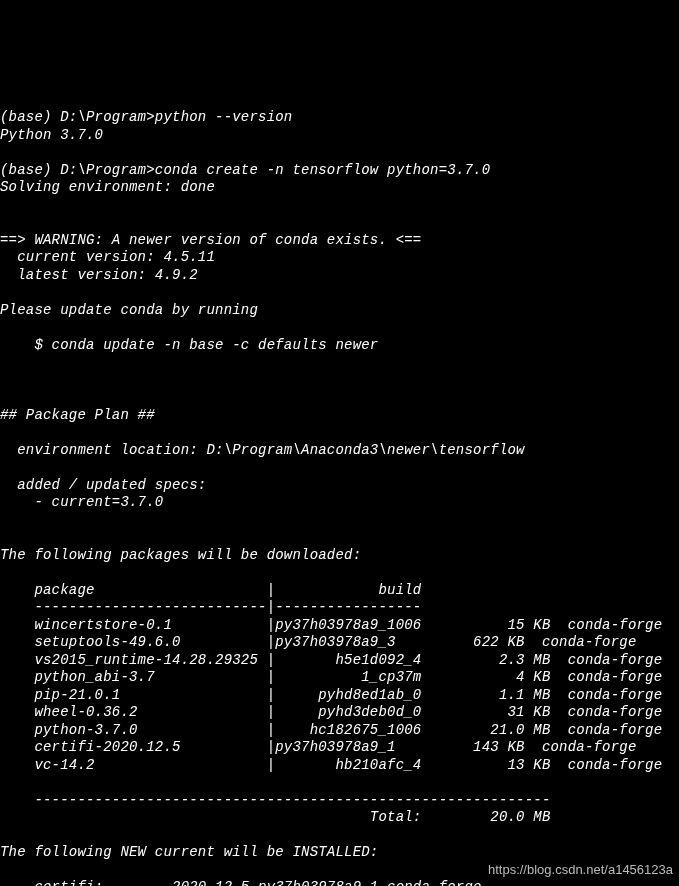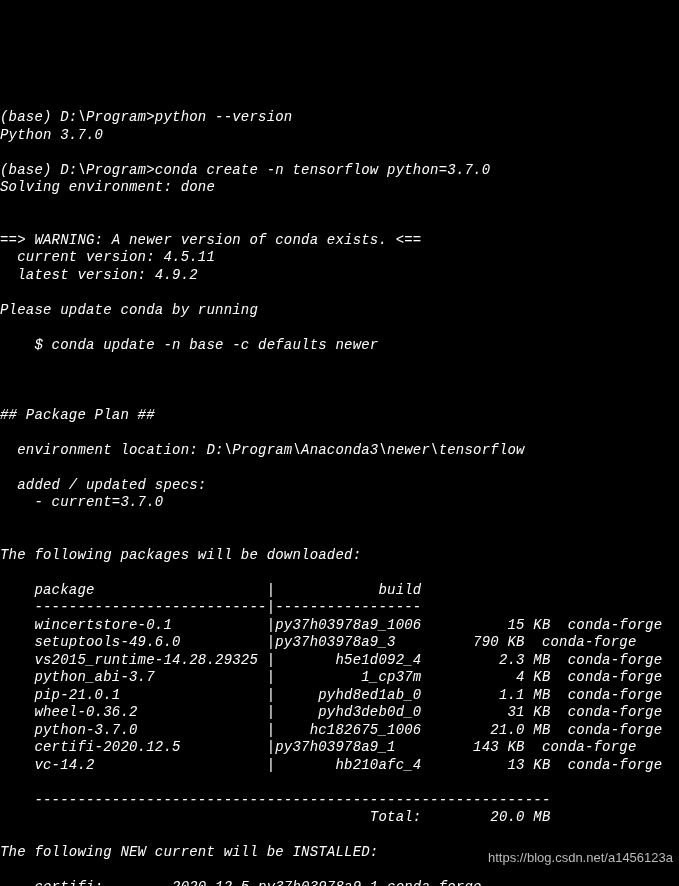--- a/index.html
+++ b/index.html
@@ -13,21 +13,21 @@
     width: 679px;
     white-space: pre;
     letter-spacing: 0.2px;
   }
   .terminal {
     padding: 4px 0 0 0;
   }
   .line { white-space: pre; font-style: italic; }
   .watermark {
     position: fixed;
-    bottom: 20px;
+    bottom: 8px;
     right: 6px;
     color: #bbb;
     font-size: 13px;
     font-family: "Segoe UI", Arial, sans-serif;
     letter-spacing: 0;
   }
 </style>
 </head>
 <body>
 
@@ -57,21 +57,21 @@
 <span class="line"> </span>
 <span class="line">  added / updated specs:</span>
 <span class="line">    - current=3.7.0</span>
 <span class="line"> </span>
 <span class="line"> </span>
 <span class="line">The following packages will be downloaded:</span>
 <span class="line"> </span>
 <span class="line">    package                    |            build</span>
 <span class="line">    ---------------------------|-----------------</span>
 <div id="pkg-rows"><span class="line">    wincertstore-0.1           |py37h03978a9_1006          15 KB  conda-forge</span>
-<span class="line">    setuptools-49.6.0          |py37h03978a9_3         790 KB  conda-forge</span>
+<span class="line">    setuptools-49.6.0          |py37h03978a9_3         622 KB  conda-forge</span>
 <span class="line">    vs2015_runtime-14.28.29325 |       h5e1d092_4         2.3 MB  conda-forge</span>
 <span class="line">    python_abi-3.7             |          1_cp37m           4 KB  conda-forge</span>
 <span class="line">    pip-21.0.1                 |     pyhd8ed1ab_0         1.1 MB  conda-forge</span>
 <span class="line">    wheel-0.36.2               |     pyhd3deb0d_0          31 KB  conda-forge</span>
 <span class="line">    python-3.7.0               |    hc182675_1006        21.0 MB  conda-forge</span>
 <span class="line">    certifi-2020.12.5          |py37h03978a9_1         143 KB  conda-forge</span>
 <span class="line">    vc-14.2                    |       hb210afc_4          13 KB  conda-forge</span>
 </div>
 <span class="line">    ------------------------------------------------------------</span>
 <span class="line">                                           Total:        20.0 MB</span>

